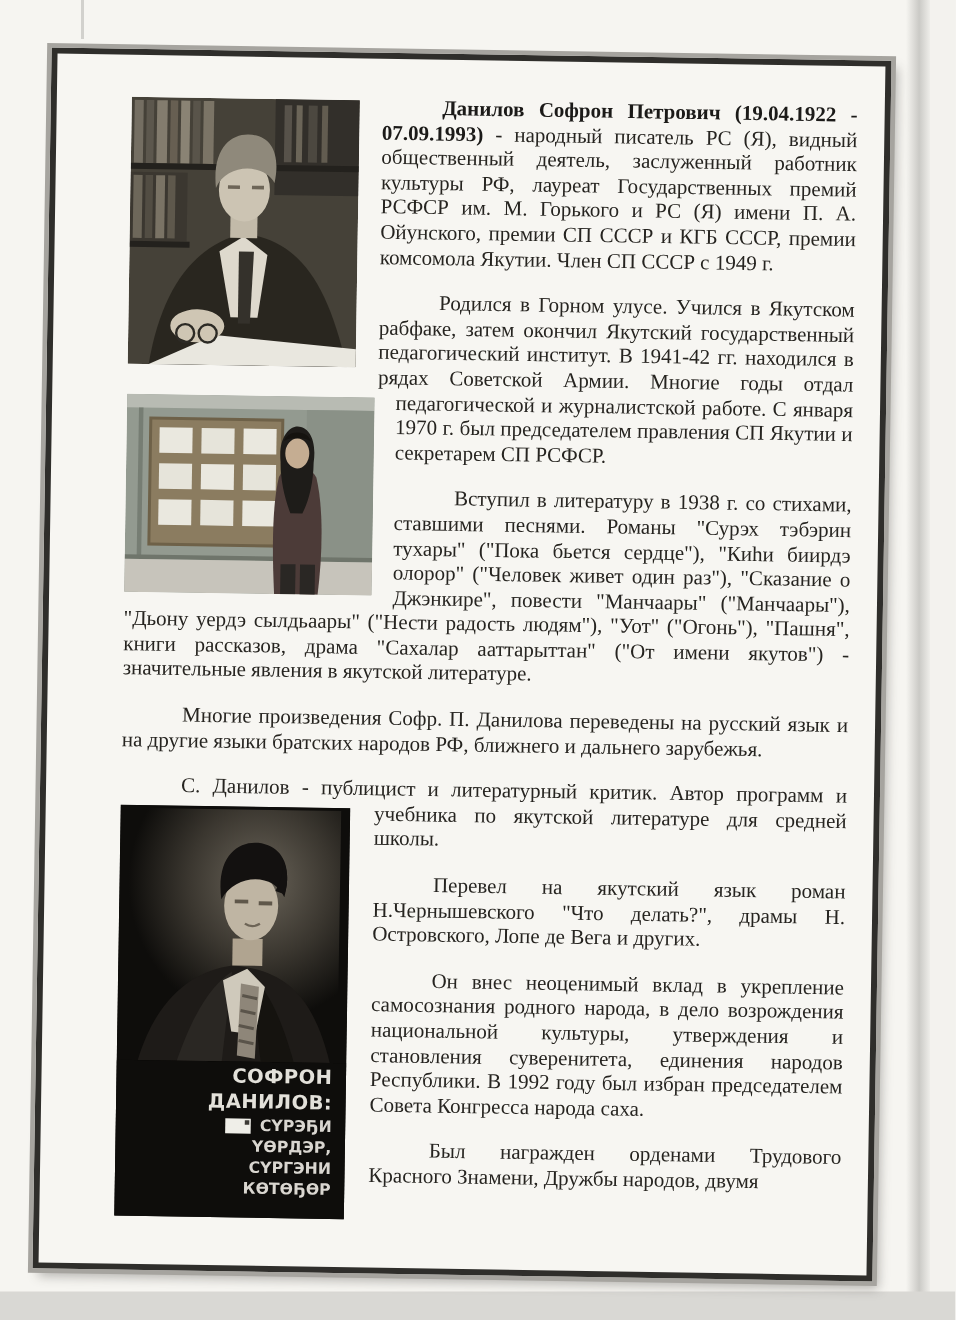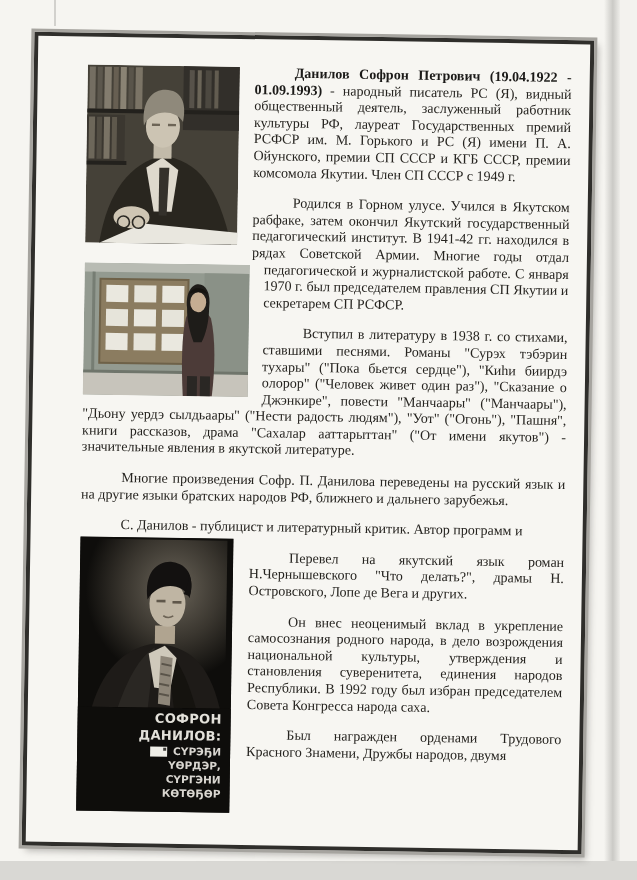--- a/index.html
+++ b/index.html
@@ -95,21 +95,21 @@
           <path d="M57,60 C54,34 66,24 78,24 C93,24 100,36 96,56 C89,43 64,43 57,60 Z" fill="#8f897b"></path>
           <rect x="65" y="58" width="8" height="2.4" fill="#6d6557"></rect>
           <rect x="81" y="58" width="8" height="2.4" fill="#6d6557"></rect>
           <path d="M14,178 L58,158 L152,166 L152,178 Z" fill="#e9e7df"></path>
           <ellipse cx="46" cy="152" rx="18" ry="11" fill="#cfc6b4"></ellipse>
           <circle cx="38" cy="157" r="6" fill="none" stroke="#2c2a25" stroke-width="1.6"></circle>
           <circle cx="53" cy="157" r="6" fill="none" stroke="#2c2a25" stroke-width="1.6"></circle>
         </svg>
       </span>
 
-      <p class="para"><b>Данилов Софрон Петрович (19.04.1922 - 01.09.1993)</b><span> - народный писатель РС (Я), видный общественный деятель, заслуженный работник культуры РФ, лауреат Государственных премий РСФСР им. М. Горького и РС (Я) имени П. А. Ойунского, премии СП СССР и КГБ СССР, премии комсомола Якутии. Член СП СССР с 1949 г.</span></p>
+      <p class="para"><b>Данилов Софрон Петрович (19.04.1922 - 07.09.1993)</b><span> - народный писатель РС (Я), видный общественный деятель, заслуженный работник культуры РФ, лауреат Государственных премий РСФСР им. М. Горького и РС (Я) имени П. А. Ойунского, премии СП СССР и КГБ СССР, премии комсомола Якутии. Член СП СССР с 1949 г.</span></p>
 
       <p class="para"><span>Родился в Горном улусе. Учился в Якутском рабфаке, затем окончил Якутский государственный педагогический институт. В 1941-42 гг. находился в рядах Советской Армии. </span><span class="ph ph2">
             <svg width="165" height="132" viewBox="0 0 165 132" xmlns="http://www.w3.org/2000/svg">
             <rect x="0" y="0" width="165" height="132" fill="#939a90"></rect>
             <rect x="0" y="0" width="165" height="9" fill="#b8bbb3"></rect>
             <rect x="120" y="9" width="45" height="100" fill="#8a9187"></rect>
             <rect x="8" y="9" width="3" height="100" fill="#767d73"></rect>
             <rect x="0" y="107" width="165" height="3" fill="#6f756b"></rect>
             <rect x="0" y="110" width="165" height="22" fill="#c7c4bb"></rect>
             <rect x="16" y="16" width="88" height="84" fill="#8b7c60" stroke="#6e6148" stroke-width="2"></rect>
@@ -158,21 +158,21 @@
             <path d="M104,56 C108,48 110,40 108,34 C112,40 113,50 110,58 Z" fill="#131110"></path>
             <rect x="77" y="62" width="9" height="2.6" fill="#5f574a"></rect>
             <rect x="93" y="63" width="9" height="2.6" fill="#5f574a"></rect>
             <path d="M84,78 C87,80 91,80 94,78" stroke="#6d6456" stroke-width="1.6" fill="none"></path>
           </svg>
             <span class="ph3-caption">
               <span class="cap1">СОФРОН ДАНИЛОВ:</span>
               <span class="cap2"><span class="cap-icon"><i></i></span><span>СҮРЭҔИ ҮӨРДЭР,</span></span>
               <span class="cap3">СҮРГЭНИ КӨТӨҔӨР</span>
             </span>
-          </span></p>
+          </span><span>учебника по якутской литературе для средней школы.</span></p>
 
       <p class="para">Перевел на якутский язык роман Н.Чернышевского "Что делать?", драмы Н. Островского, Лопе де Вега и других.</p>
 
       <p class="para">Он внес неоценимый вклад в укрепление самосознания родного народа, в дело возрождения национальной культуры, утверждения и становления суверенитета, единения народов Республики. В 1992 году был избран председателем Совета Конгресса народа саха.</p>
 
       <p class="para">Был награжден орденами Трудового Красного Знамени, Дружбы народов, двумя</p>
 
     </div>
   </div>
 </div>

